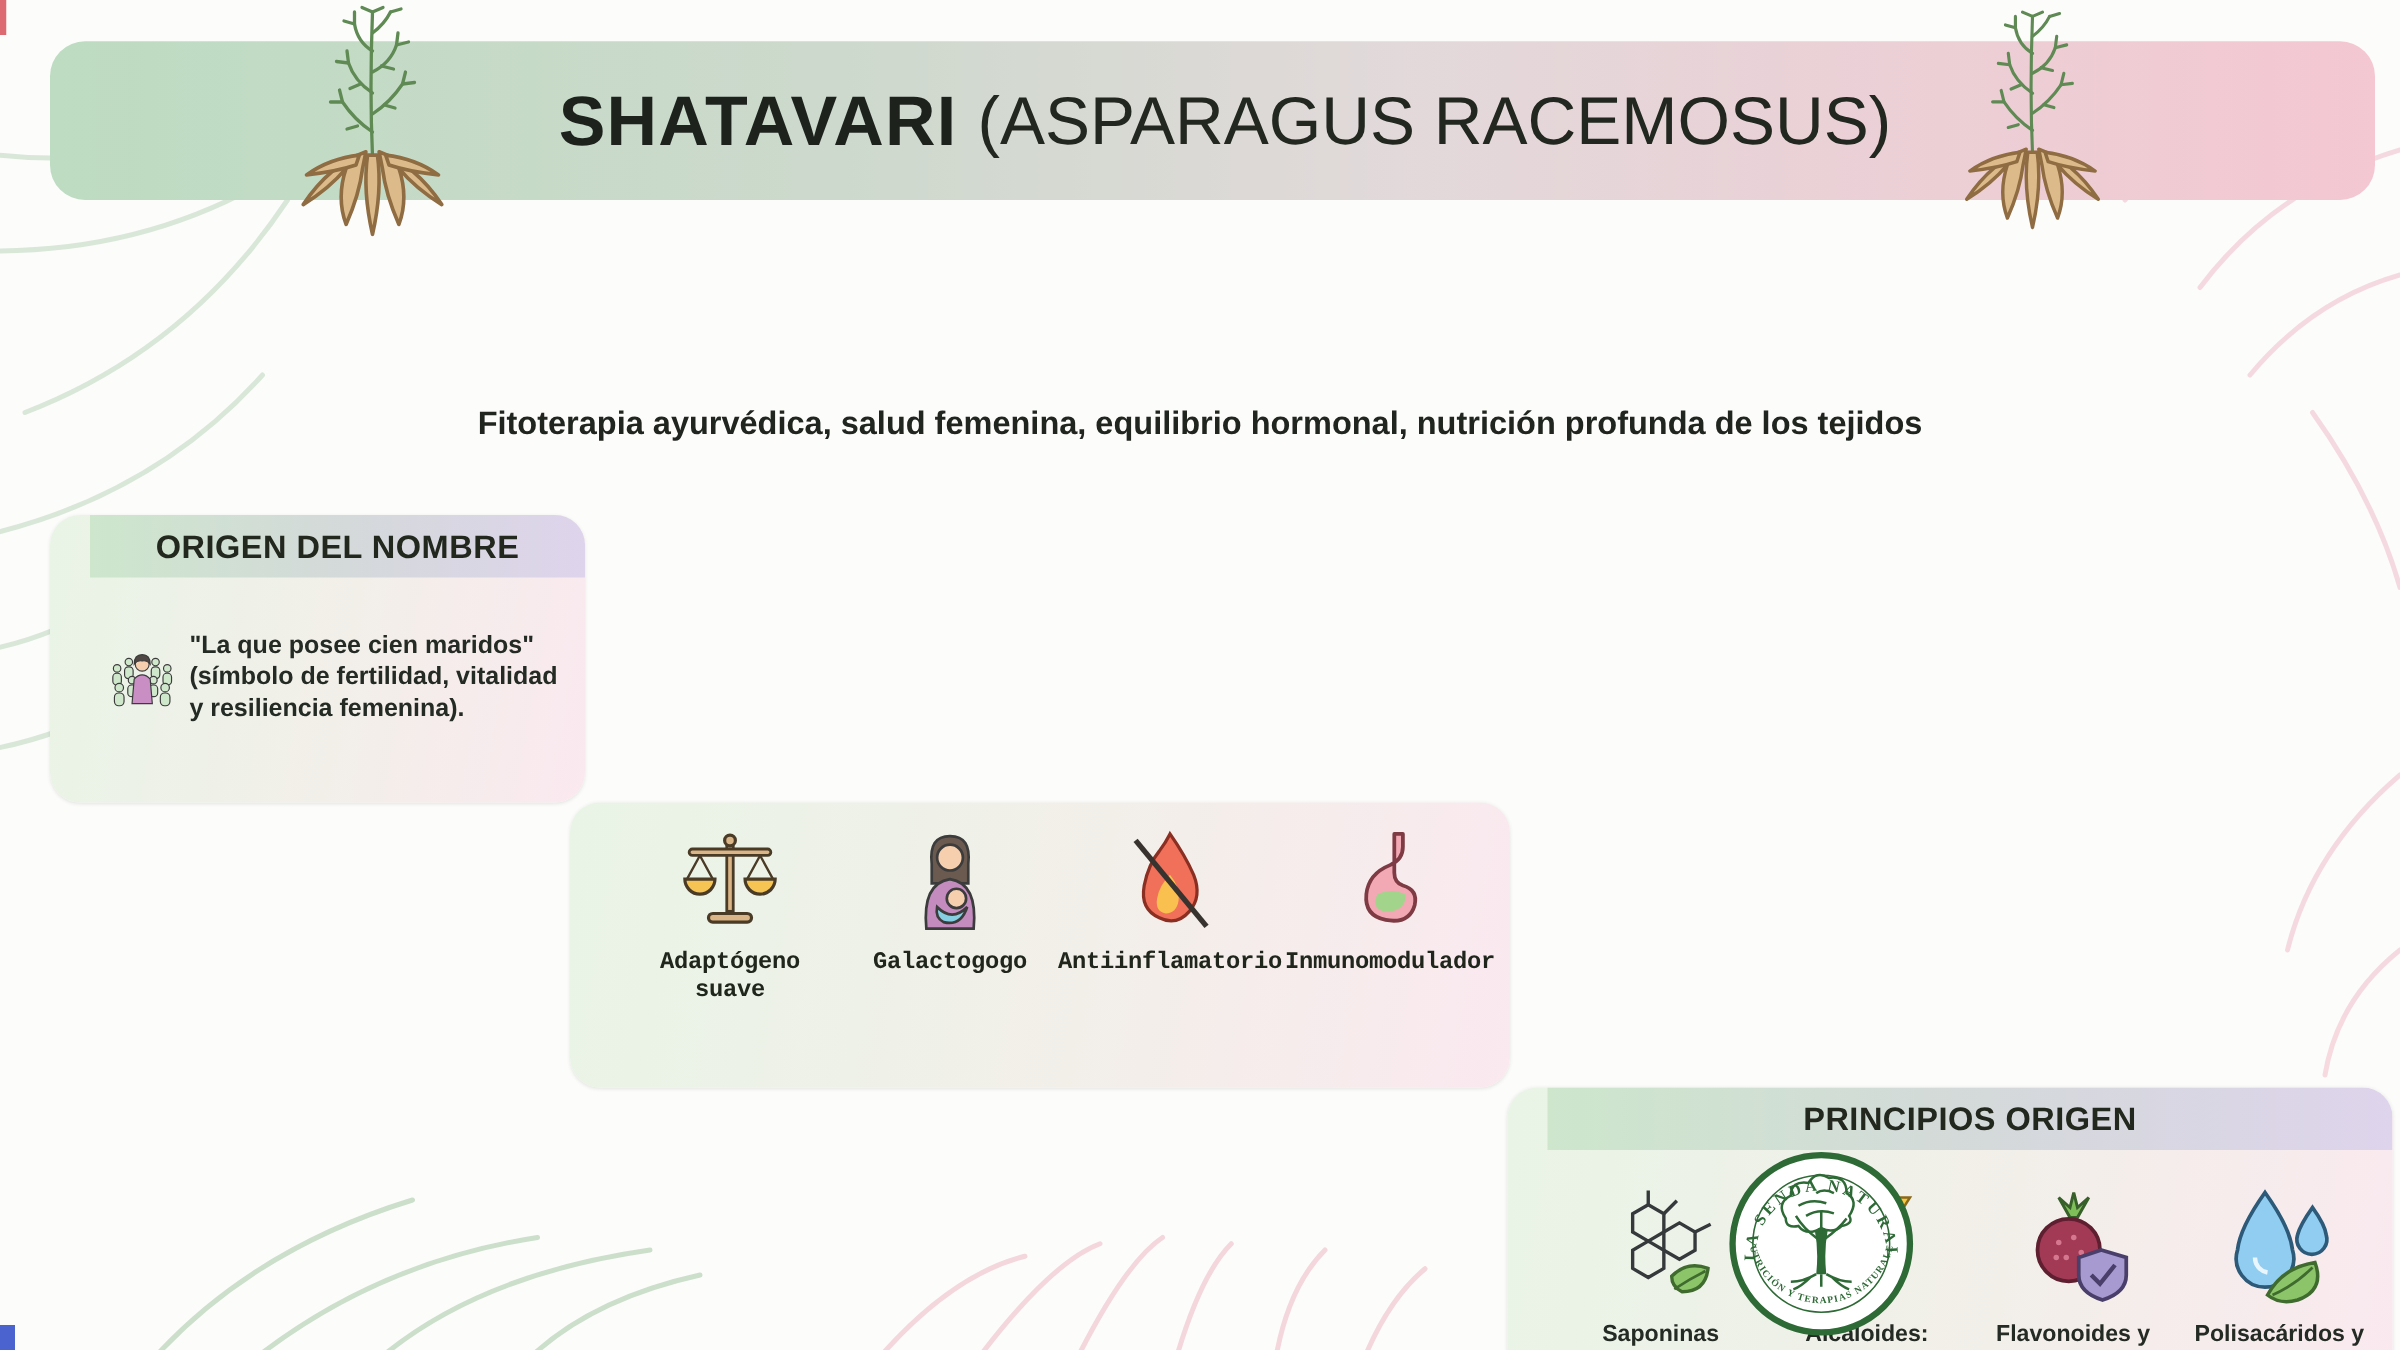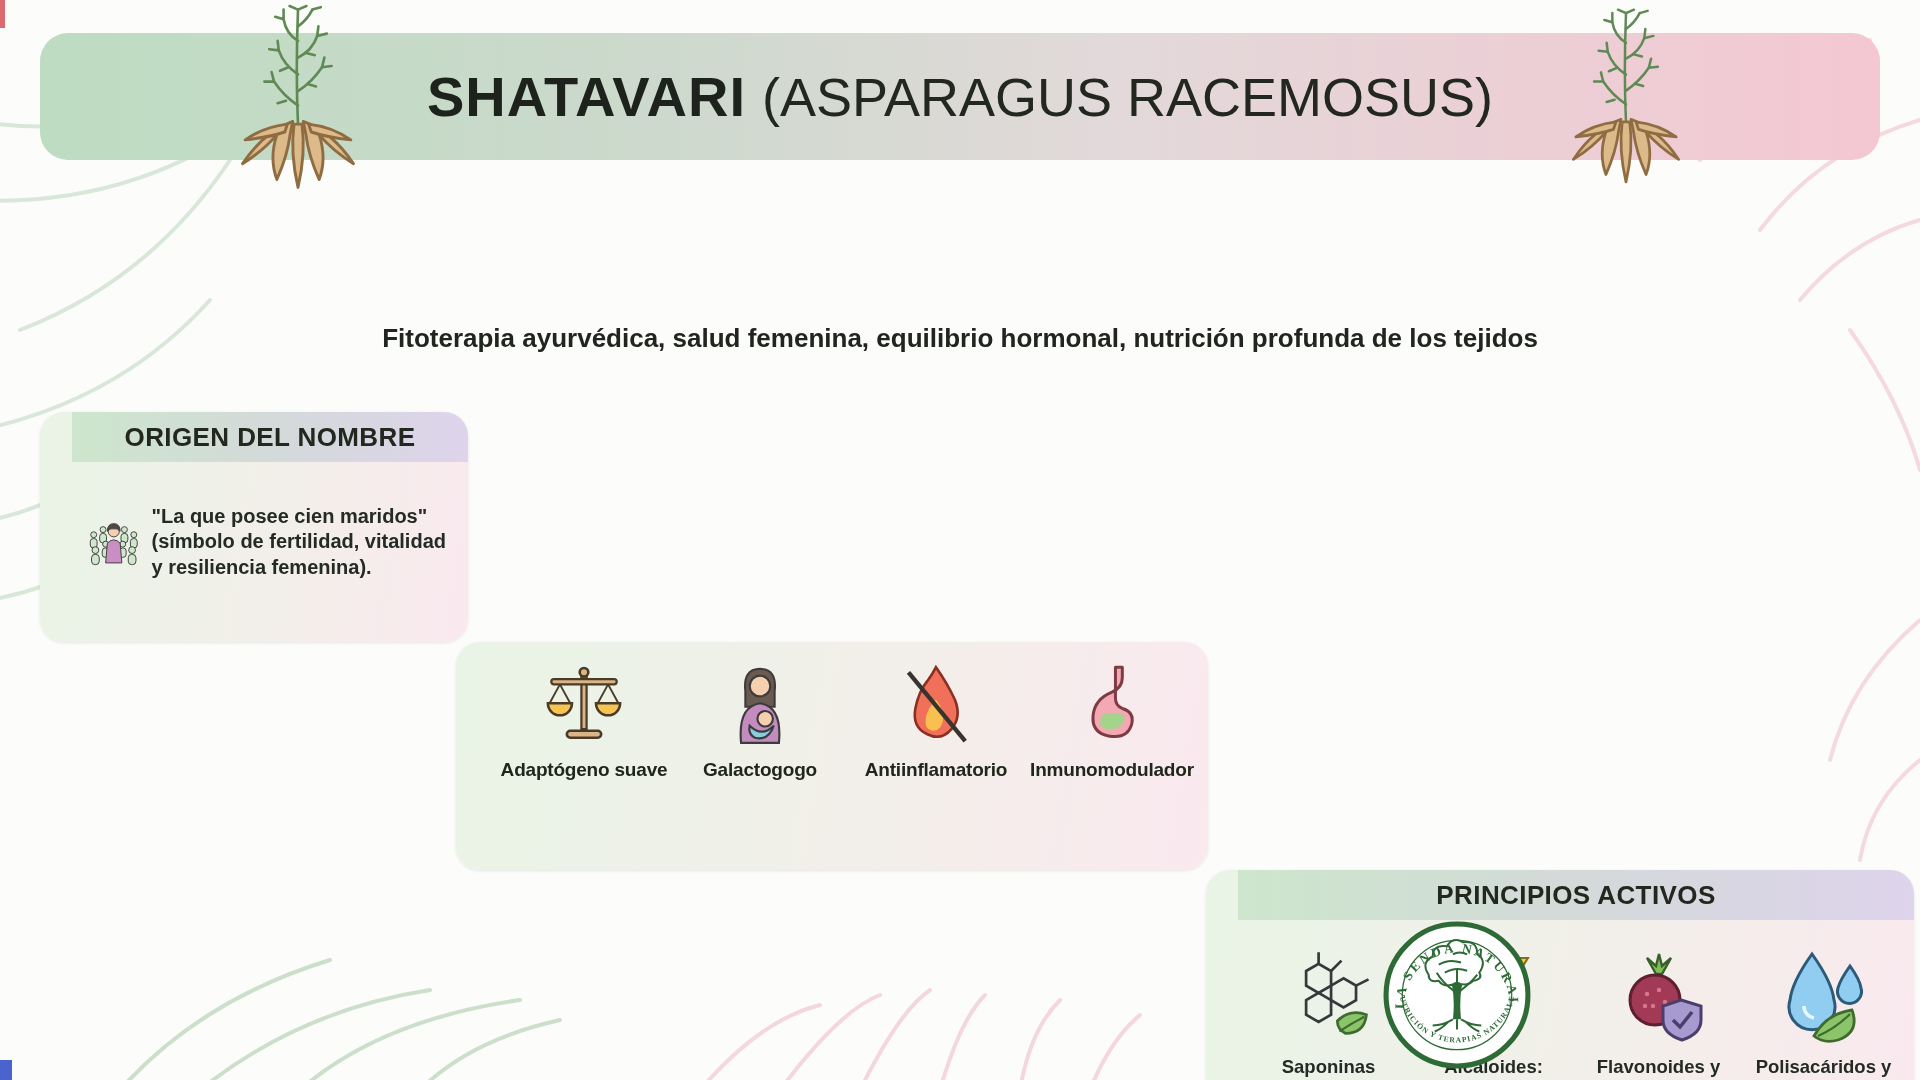--- a/index.html
+++ b/index.html
@@ -2,21 +2,21 @@
 <html><head>
 <meta charset="utf-8">
 <style>
   html,body{margin:0;padding:0;background:#ffffff;}
   .stage{position:relative;width:1920px;height:1080px;overflow:hidden;background:#fcfcfb;
          font-family:"Liberation Sans",sans-serif;color:#242a24;}
   svg{display:block}
   
   .banner{position:absolute;left:40px;top:33px;width:1840px;height:127px;border-radius:28px;
           background:linear-gradient(90deg,#bddcc1 0%,#ccd9cc 32%,#e2d9da 58%,#f4c7d2 100%);
-          display:flex;align-items:center;justify-content:center;}
+          display:flex;align-items:center;justify-content:center;padding-left:20px;}
   .banner .t-main{font-size:56px;font-weight:800;letter-spacing:1px;color:#1d221d;}
   .banner .t-sub{font-size:54px;font-weight:500;margin-left:16px;color:#22271f;}
   .plant{position:absolute;z-index:3;}
   .plant-left{left:214px;top:0;width:168px;height:198px;}
   .plant-right{left:1548px;top:4px;width:156px;height:188px;}
   .tagline{position:absolute;left:0;top:170px;width:100%;text-align:center;
            font-size:26px;font-weight:600;color:#20251f;margin-top:26px;}
   
   .card{position:absolute;border-radius:24px;overflow:hidden;
         background:linear-gradient(100deg,#e9f4e6 0%,#f2efe9 55%,#fae9ef 100%);
@@ -28,21 +28,21 @@
   .vcol{flex:1;display:flex;flex-direction:column;align-items:center;min-width:0;}
   .iconbox{display:flex;align-items:flex-end;justify-content:center;}
   .lbl{font-weight:700;text-align:center;line-height:1.22;color:#20261c;}
   .strong{font-weight:800;}
   
   .c-origen{left:40px;top:228px;width:396px;height:230px;}
   .c-origen .card-body{padding:16px 16px 10px 14px;align-items:center;gap:10px;}
   .c-origen .txt{font-size:20px;font-weight:600;line-height:1.28;}
   
   .c-efectos{left:456px;top:228px;width:720px;height:228px;}
-  .c-efectos .card-body{padding:14px 8px 6px;}
+  .c-efectos .card-body{padding:14px 8px 6px;font-family:Liberation Mono, monospace;}
   .c-efectos .lbl{font-size:19px;margin-top:10px;letter-spacing:-.2px;}
   
   .c-principios{left:1206px;top:228px;width:676px;height:340px;}
   .c-principios .card-body{padding:10px 8px 8px;}
   .c-principios .iconbox{height:118px;}
   .c-principios .txt{font-size:18.5px;font-weight:600;text-align:center;line-height:1.24;margin-top:8px;padding:0 3px;}
   
   .logo{position:absolute;left:1382px;top:920px;width:150px;height:150px;z-index:6;}
   
   .edge-blue{position:absolute;left:0;top:1060px;width:12px;height:20px;background:#4b63cf;}
@@ -208,21 +208,21 @@
             <path d="M62 6 L62 18 Q62 30 50 35 Q30 43 28 62 Q26 82 46 86 Q68 90 73 72 Q76 58 62 54 Q54 51 54 42 L54 6 Z" fill="#f2a9b4" stroke="#7e3b44" stroke-width="3.5" stroke-linejoin="round"></path>
             <path d="M38 62 Q52 56 64 62 Q66 74 52 78 Q38 80 36 70 Z" fill="#a2d48c"></path>
           </svg>
         </div>
         <div class="lbl">Inmunomodulador</div>
       </div>
     </div>
   </div>
 
   <div class="card c-principios fg">
-    <div class="card-header">PRINCIPIOS ACTIVOS</div>
+    <div class="card-header">PRINCIPIOS ORIGEN</div>
     <div class="card-body">
       <div class="vcol">
         <div class="iconbox">
           <svg width="104" height="104" viewBox="0 0 100 100">
             <g fill="none" stroke="#35393b" stroke-width="2.6">
               <polygon points="28,26 40,19 52,26 52,40 40,47 28,40"></polygon>
               <polygon points="52,40 64,33 76,40 76,54 64,61 52,54"></polygon>
               <polygon points="28,54 40,47 52,54 52,68 40,75 28,68"></polygon>
               <path d="M52 26 L62 16 M76 40 L88 34 M40 19 V8"></path>
             </g>

